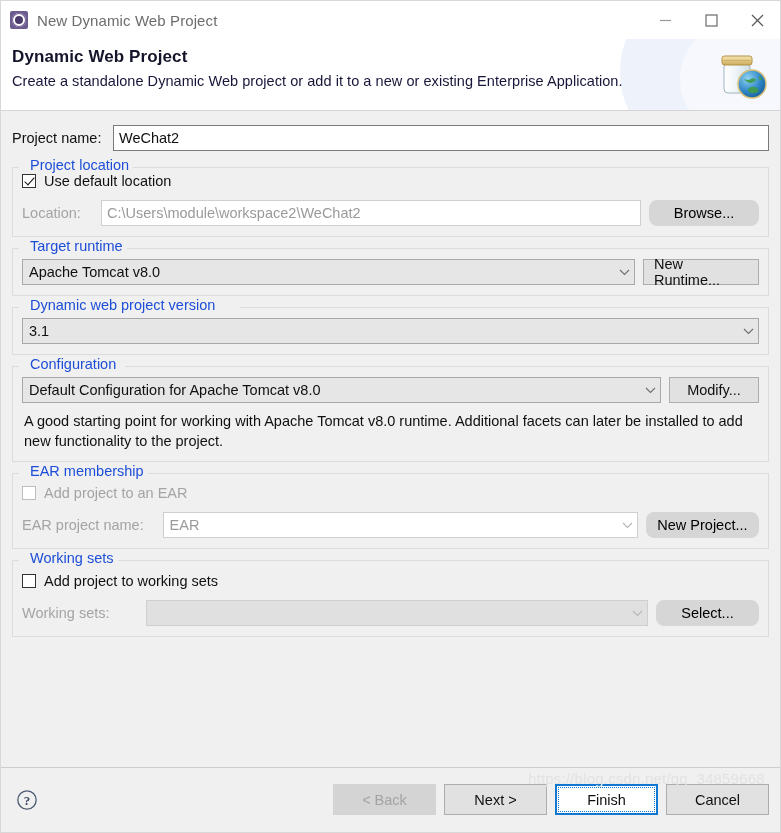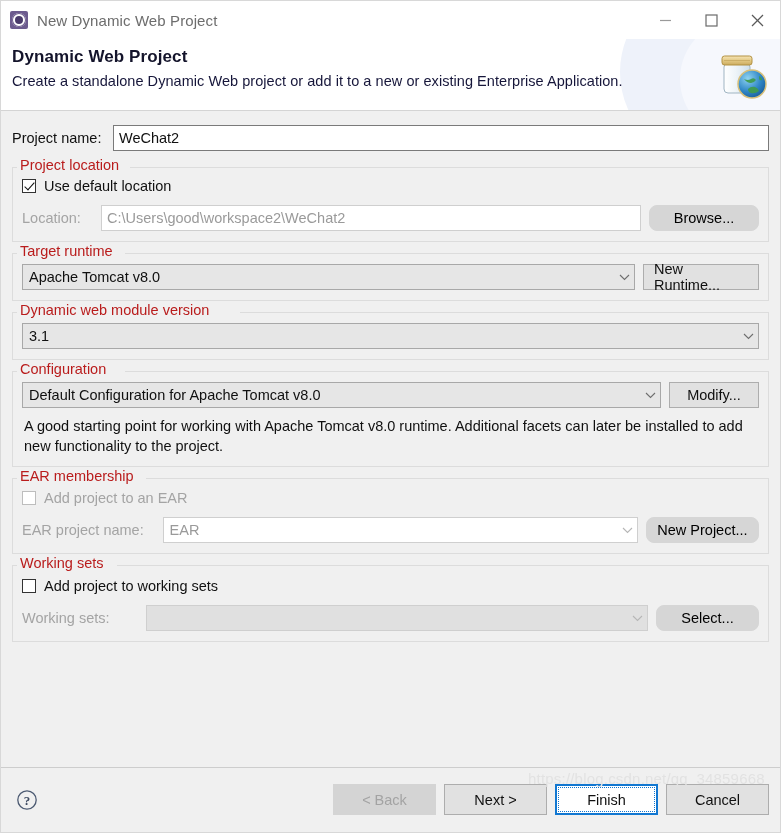--- a/index.html
+++ b/index.html
@@ -164,27 +164,27 @@
     position: absolute; left: 0; right: 0; top: 0; height: 1px;
   }
   .group > .gtop .seg-left {
     position: absolute; left: 0; top: 0; width: 6px; height: 1px; background: #dcdcdc;
   }
   .group > .gtop .seg-right {
     position: absolute; top: 0; right: 0; height: 1px; background: #dcdcdc;
   }
   .group-title {
     position: absolute;
-    top: -10px; left: 4px;
+    top: -10px; left: 14px;
     background: #f0f0f0;
     padding: 0 4px 0 3px;
-    font-size: 14.5px; color: #b91c1c;
+    font-size: 14.5px; color: #1d4ed8;
     white-space: nowrap;
   }
-  .group-inner { padding-top: 11px; }
+  .group-inner { padding-top: 6px; }
 
   
   .cb {
     width: 14px; height: 14px;
     border: 1px solid #333333;
     background: #ffffff;
     position: relative;
     flex: 0 0 14px;
     margin-right: 8px;
   }
@@ -335,21 +335,21 @@
           <div class="seg-right" style="left:117px; right:0"></div>
         </div>
       <div class="group-title">Project location</div>
       <div class="group-inner">
         <div class="cbrow">
           <div class="cb checked"></div>
           <div class="cblabel">Use default location</div>
         </div>
         <div class="row" style="margin-top:11px">
           <div class="lbl dim" style="width:79px">Location:</div>
-          <div class="fakefield disabled" style="flex:1 1 auto; width:470px">C:\Users\good\workspace2\WeChat2</div>
+          <div class="fakefield disabled" style="flex:1 1 auto; width:470px">C:\Users\module\workspace2\WeChat2</div>
           <div class="btn disabled" style="width:110px; margin-left:8px">Browse...</div>
         </div>
       </div>
     </div>
 
     <div class="group">
       <div class="gtop">
           <div class="seg-left"></div>
           <div class="seg-right" style="left:112px; right:0"></div>
         </div>
@@ -367,21 +367,21 @@
           <div class="btn" style="width:116px; margin-left:8px">New Runtime...</div>
         </div>
       </div>
     </div>
 
     <div class="group">
       <div class="gtop">
           <div class="seg-left"></div>
           <div class="seg-right" style="left:227px; right:0"></div>
         </div>
-      <div class="group-title">Dynamic web module version</div>
+      <div class="group-title">Dynamic web project version</div>
       <div class="group-inner" style="padding-top:11px">
         <div class="combo" style="width:100%">
           <span class="val">3.1</span>
           <span class="chev">
             <svg width="11" height="8" viewBox="0 0 11 8">
                 <path d="M1 2 L5.5 6.5 L10 2" fill="none" stroke="#6e6e6e" stroke-width="1.1"></path>
               </svg>
           </span>
         </div>
       </div>

